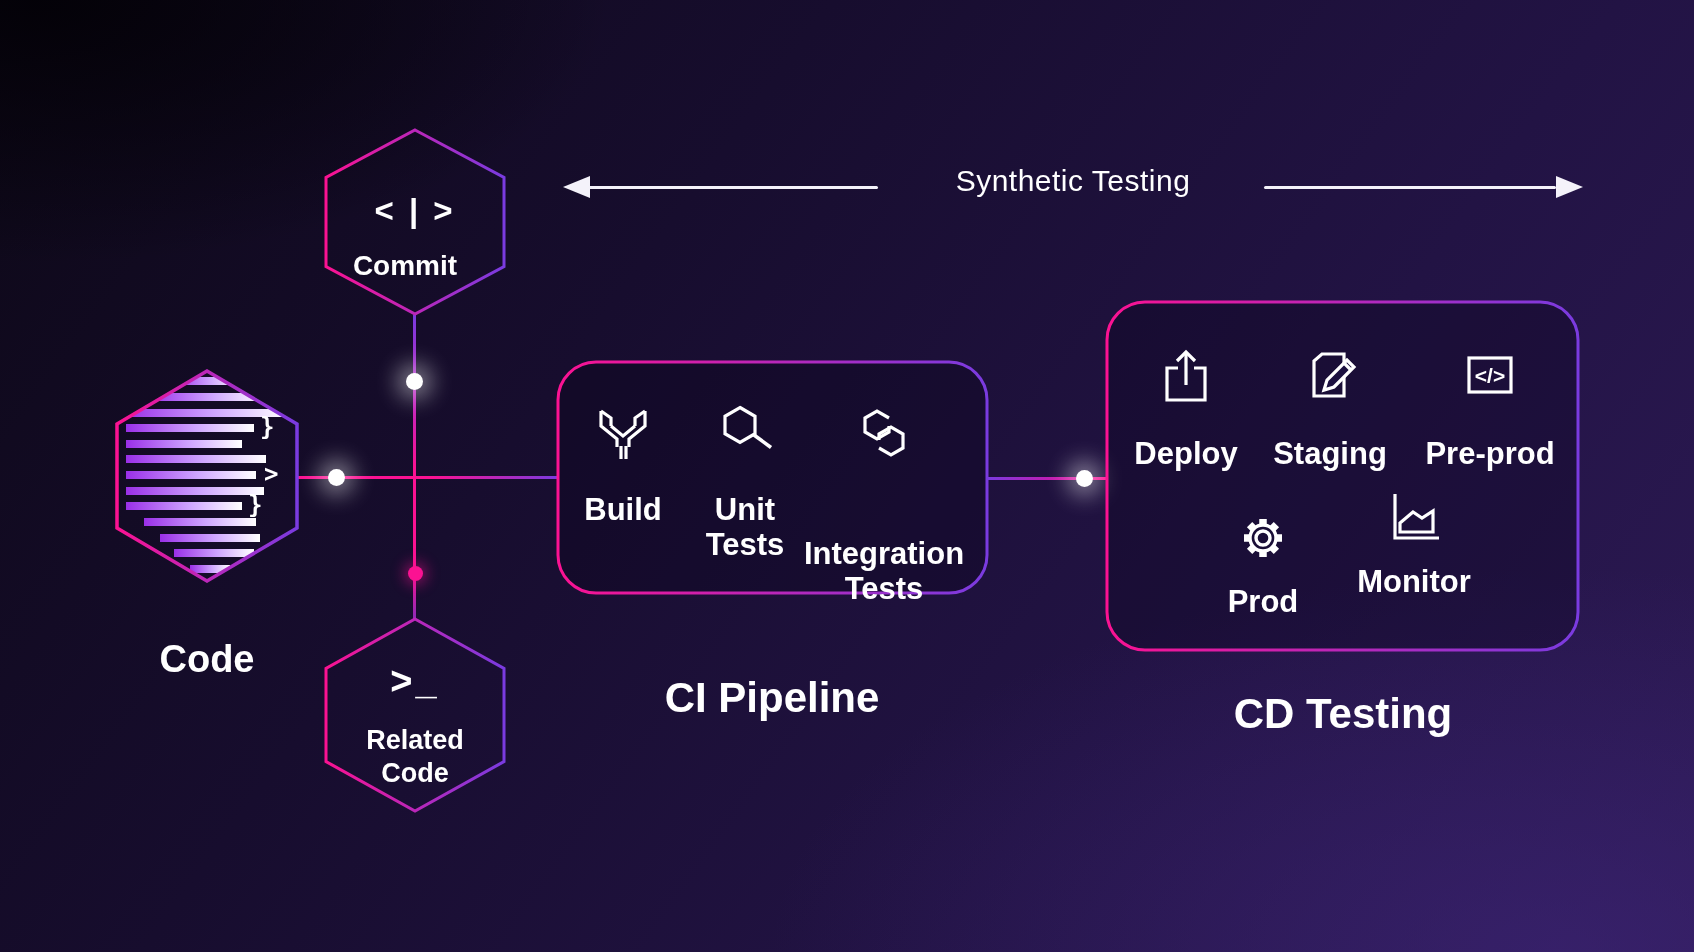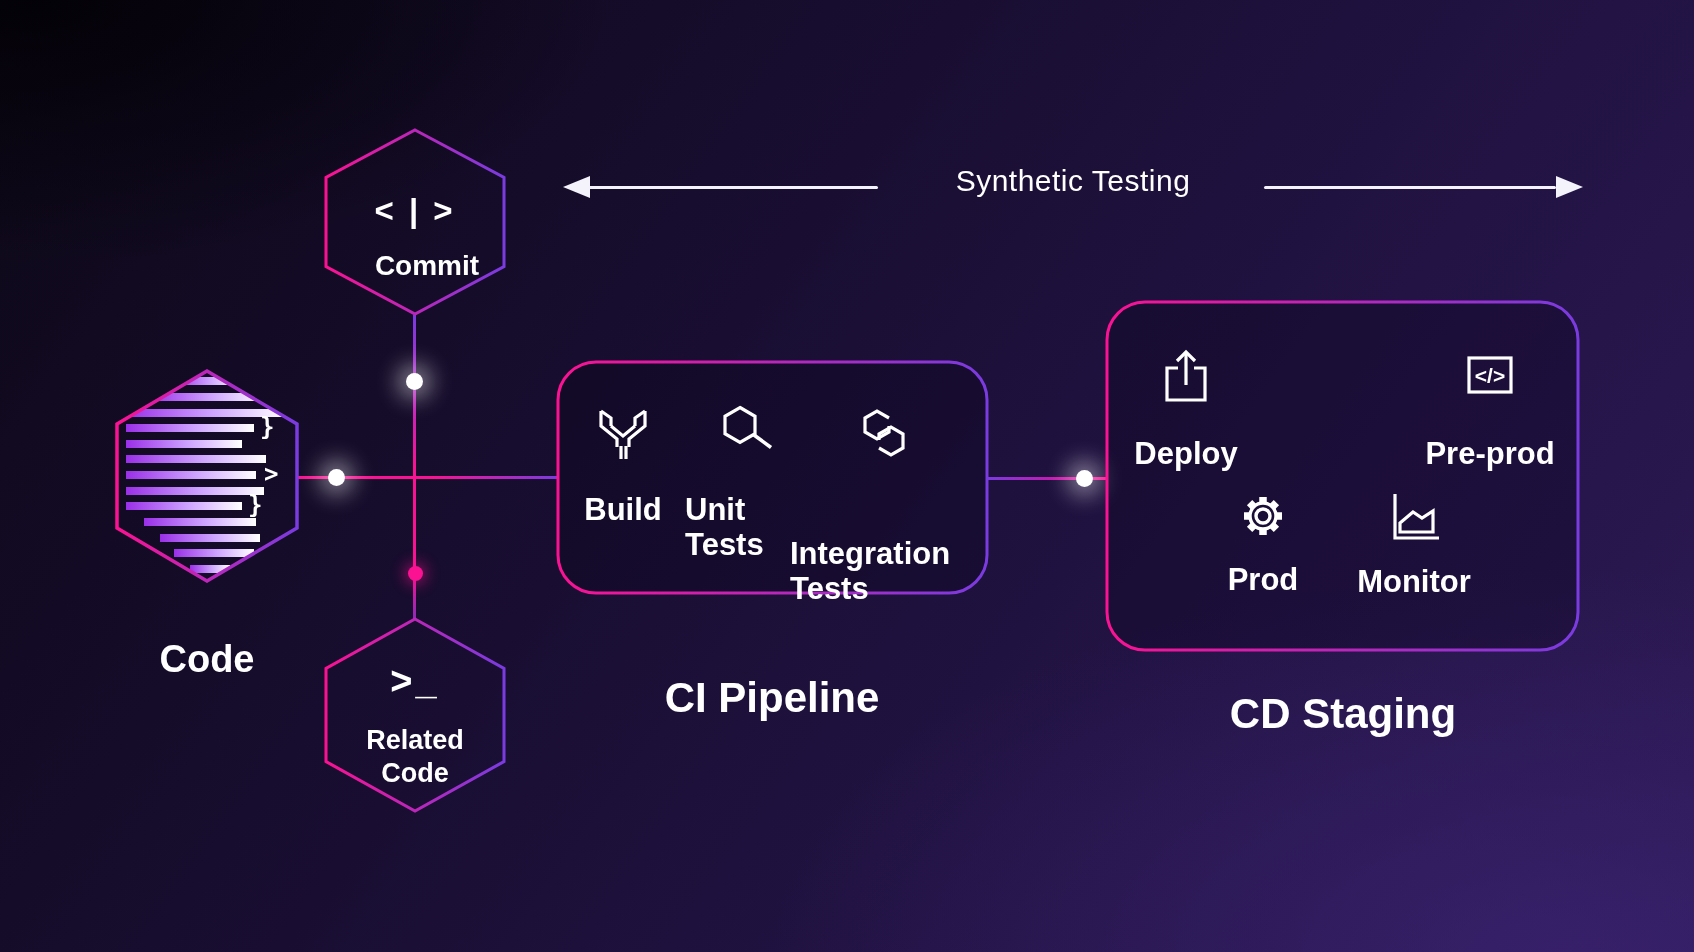--- a/index.html
+++ b/index.html
@@ -20,21 +20,21 @@
   .ah-left{border-top:11px solid transparent;border-bottom:11px solid transparent;border-right:27px solid #f4f2fa;}
   .ah-right{border-top:11px solid transparent;border-bottom:11px solid transparent;border-left:27px solid #f4f2fa;}
   
   .hex-icon-text{font-size:33px; font-weight:700; letter-spacing:3px;}
   .hex-label{font-size:28px; font-weight:700; line-height:33px;}
   .node-caption{font-size:38px; font-weight:700;}
   .pipe-caption{font-size:42px; font-weight:700;}
   
   .step{display:flex; flex-direction:column; align-items:center;}
   .step svg{display:block;}
-  .step-label{font-size:31px; font-weight:700; line-height:35px; text-align:left; margin-top:27px;}
+  .step-label{font-size:31px; font-weight:700; line-height:35px; text-align:center; margin-top:27px;}
   .cdrow1 .step-label{margin-top:29px;}
   .cdrow2 .step-label{margin-top:14px;}
   
   .vline{width:3px; background:linear-gradient(180deg,#7a3be0 0%,#c524bc 30%,#fb1292 50%,#fb1292 84%,#8a2bb8 100%);}
   .hline1{height:3px; background:linear-gradient(90deg,#fb1292 0%,#fb1292 52%,#7a3be0 100%);}
   .hline2{height:3px; background:linear-gradient(90deg,#7a3be0 0%,#c21bb0 55%,#fb1292 100%);}
   
   .dot-white{width:17px;height:17px;border-radius:50%;background:#ffffff;
     box-shadow:0 0 22px 9px rgba(255,255,255,0.45);}
   .dot-pink{width:15px;height:15px;border-radius:50%;background:#fb1292;
@@ -58,21 +58,21 @@
   <svg class="abs" style="left:323px; top:128px;" width="184" height="188" viewBox="0 0 184 188">
     <defs>
       <linearGradient id="hexg1" x1="0" y1="0" x2="1" y2="0">
         <stop offset="0" stop-color="#fb1292"></stop>
           <stop offset="1" stop-color="#7a3be0"></stop>
       </linearGradient>
     </defs>
     <polygon points="92,2 181,49.5 181,138.5 92,186 3,138.5 3,49.5" fill="none" stroke="url(#hexg1)" stroke-width="3"></polygon>
   </svg>
   <div class="abs lbl hex-icon-text" style="left:323px; top:192px; width:184px;">&lt; | &gt;</div>
-  <div class="abs lbl hex-label" style="left:335px; top:249px; width:184px;">Commit</div>
+  <div class="abs lbl hex-label" style="left:313px; top:249px; width:184px;">Commit</div>
 
   <svg class="abs" style="left:114px; top:369px;" width="186" height="214" viewBox="0 0 186 214">
     <defs>
       <linearGradient id="hexg2" x1="0" y1="0" x2="1" y2="0">
         <stop offset="0" stop-color="#fb1292"></stop>
           <stop offset="1" stop-color="#7a3be0"></stop>
       </linearGradient>
       <linearGradient id="sg" x1="0" y1="0" x2="1" y2="0">
         <stop offset="0" stop-color="#9a2fe8"></stop>
           <stop offset="0.55" stop-color="#cfa6ff"></stop>
@@ -174,30 +174,38 @@
 
   <div class="abs step cdrow1" style="left:1126px; top:343px; width:120px;">
     <svg width="64" height="64" viewBox="0 0 64 64" fill="none" stroke="#fff" stroke-width="3.2" stroke-linejoin="miter">
       <path d="M24,25 L13,25 L13,57 L51,57 L51,25 L40,25"></path>
       <path d="M32,42 L32,10"></path>
       <path d="M23,18 L32,9 L41,18"></path>
     </svg>
     <div class="step-label">Deploy</div>
   </div>
 
+  <div class="abs step cdrow1" style="left:1262px; top:343px; width:136px;">
+    <svg width="64" height="64" viewBox="0 0 64 64" fill="none" stroke="#fff" stroke-width="3.2" stroke-linejoin="miter">
+      <path d="M24,11 L46,11 L46,53 L16,53 L16,18 Z"></path>
+      <path d="M26,47 L29,37 L49,17 L56,24 L36,44 Z" fill="#1c1040"></path>
+      <path d="M46,20 L53,27"></path>
+    </svg>
+    <div class="step-label">Staging</div>
+  </div>
 
   <div class="abs step cdrow1" style="left:1413px; top:343px; width:154px;">
     <svg width="64" height="64" viewBox="0 0 64 64" fill="none" stroke="#fff" stroke-width="3.2" stroke-linejoin="miter">
       <rect x="11" y="15" width="42" height="34"></rect>
       <text x="32" y="40" text-anchor="middle" font-family="Liberation Sans, sans-serif" font-size="21" font-weight="bold" fill="#ffffff" stroke="none">&lt;/&gt;</text>
     </svg>
     <div class="step-label">Pre-prod</div>
   </div>
 
-  <div class="abs step cdrow2" style="left:1203px; top:484px; width:120px;">
+  <div class="abs step cdrow2" style="left:1203px; top:506px; width:120px;">
     <svg width="64" height="64" viewBox="0 0 64 64" fill="none" stroke="#fff">
       <circle cx="32" cy="32" r="13" stroke-width="3.4"></circle>
       <circle cx="32" cy="32" r="7" stroke-width="3.4"></circle>
       <g stroke-width="7.5">
         <path d="M32,19 L32,13"></path>
           <path d="M32,45 L32,51"></path>
         <path d="M45,32 L51,32"></path>
           <path d="M19,32 L13,32"></path>
         <path d="M41.2,22.8 L45.4,18.6"></path>
           <path d="M22.8,41.2 L18.6,45.4"></path>
@@ -209,15 +217,15 @@
   </div>
 
   <div class="abs step cdrow2" style="left:1341px; top:486px; width:146px;">
     <svg width="64" height="64" viewBox="0 0 64 64" fill="none" stroke="#fff" stroke-width="3.2" stroke-linejoin="miter">
       <path d="M13,8 L13,52 L57,52"></path>
       <path d="M18,46 L18,37 L31,26 L40,32 L51,25 L51,46 Z"></path>
     </svg>
     <div class="step-label">Monitor</div>
   </div>
 
-  <div class="abs lbl pipe-caption" style="left:1143px; top:690px; width:400px;">CD Staging</div>
+  <div class="abs lbl pipe-caption" style="left:1143px; top:690px; width:400px;">CD Testing</div>
 
 </div>
 
 </body></html>

